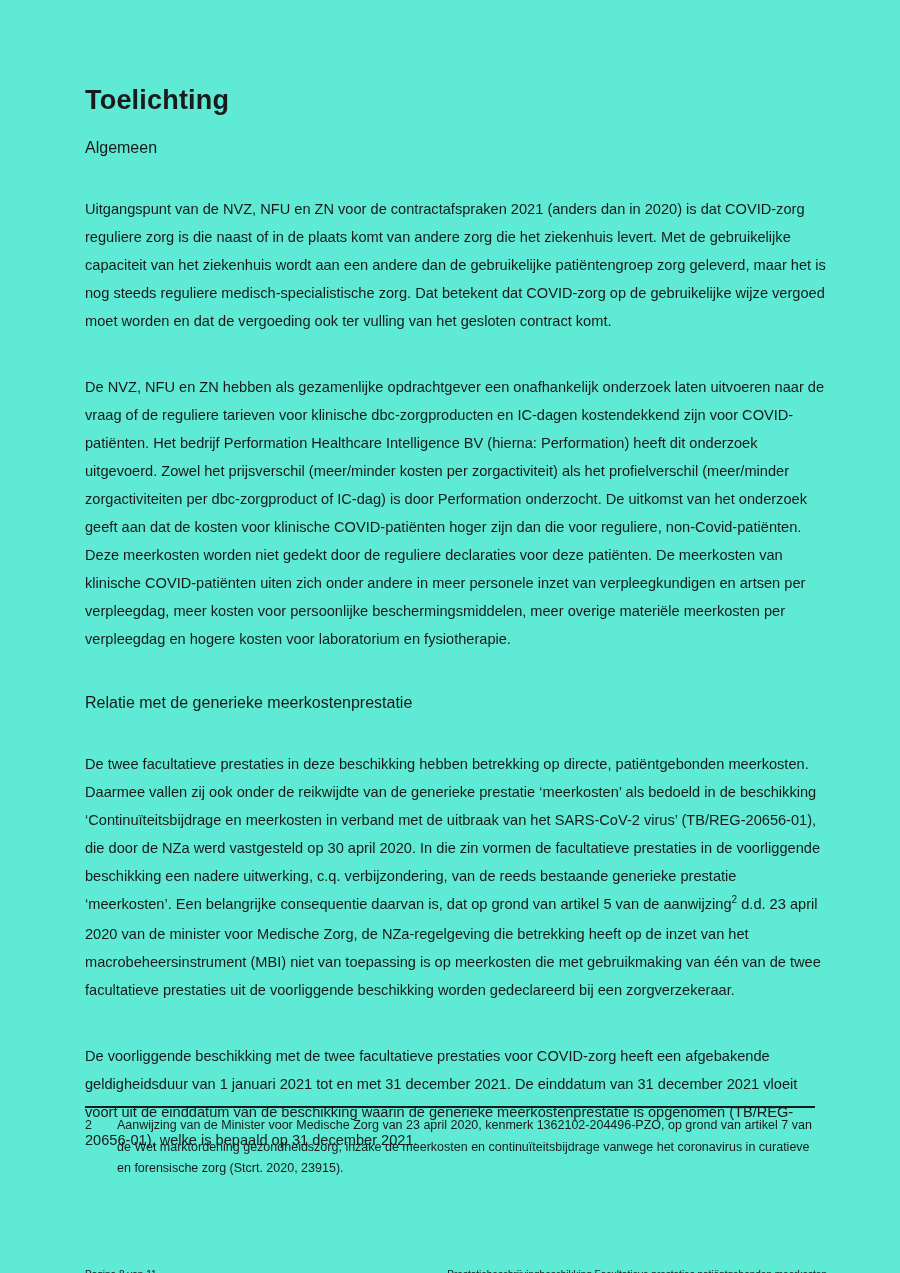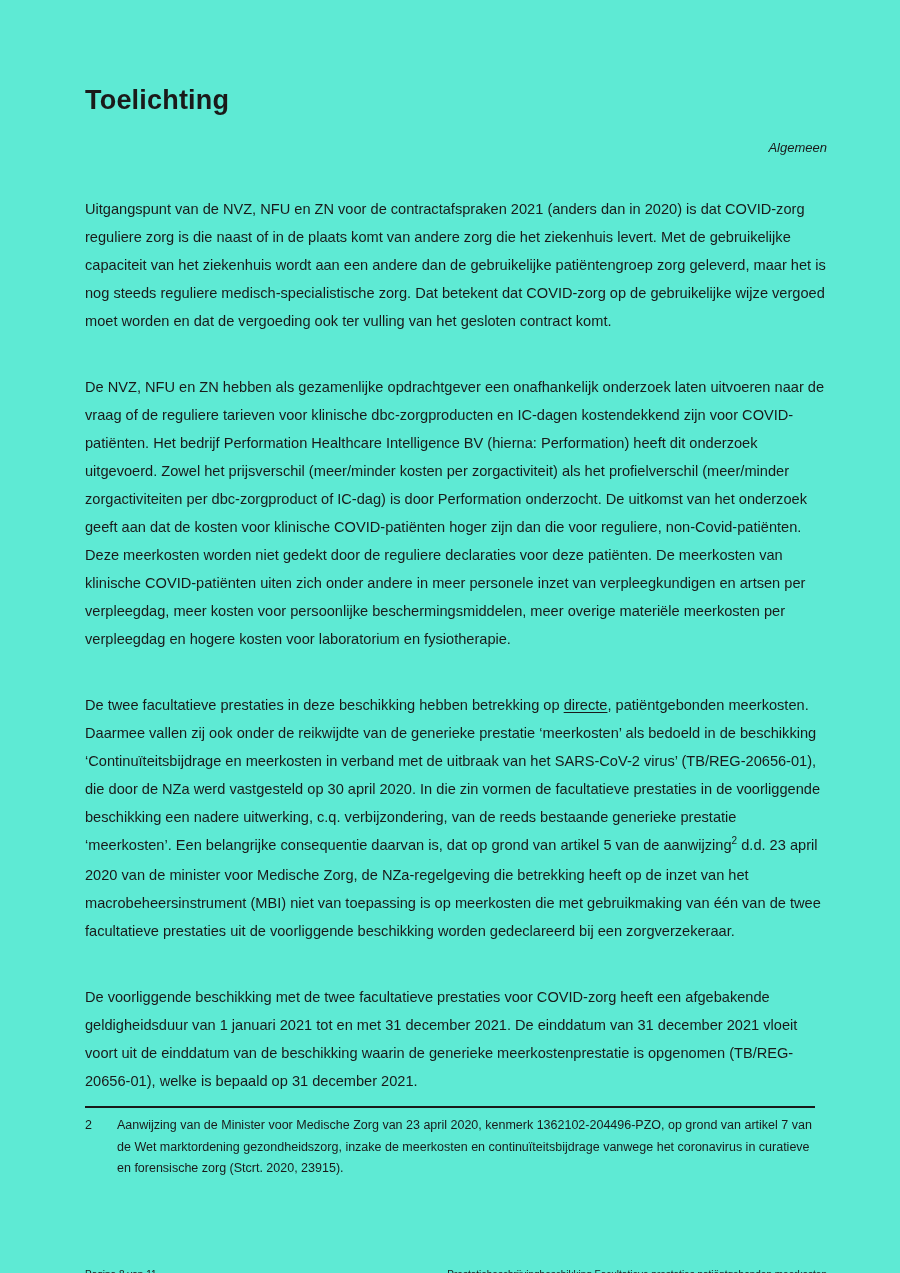--- a/index.html
+++ b/index.html
@@ -19,35 +19,33 @@
     width: 742px;
   }
   .doc-title {
     font-size: 27px;
     font-weight: 700;
     line-height: 32px;
     margin: 0;
     letter-spacing: 0.2px;
   }
   .section-heading {
-    font-size: 13px;
-    font-style: italic;
+    font-size: 16px;
     font-weight: 400;
     line-height: 19px;
     margin: 0;
-    text-align: right;
   }
   .sh-1 { margin-top: 22px; }
   .sh-2 { margin-top: 40px; }
   .body-par {
     font-size: 14.6px;
     line-height: 28px;
     margin: 38px 0 0 0;
   }
-  .u { text-decoration: underline; text-underline-offset: 2px; }
+  .u { text-underline-offset: 2px; }
   .sup { font-size: 10px; position: relative; top: -6px; }
   .footnote {
     position: absolute;
     left: 85px;
     top: 1106px;
     width: 730px;
     border-top: 2px solid #1a1a1a;
     padding-top: 7px;
     font-size: 12.5px;
     line-height: 21.5px;
@@ -77,20 +75,21 @@
   <div class="content">
     <h1 class="doc-title">Toelichting</h1>
 
     <h2 class="section-heading sh-1">Algemeen</h2>
 
     <div>
         <p class="body-par"><span>Uitgangspunt van de NVZ, NFU en ZN voor de contractafspraken 2021 (anders dan in 2020) is dat COVID-zorg reguliere zorg is die naast of in de plaats komt van andere zorg die het ziekenhuis levert. Met de gebruikelijke capaciteit van het ziekenhuis wordt aan een andere dan de gebruikelijke patiëntengroep zorg geleverd, maar het is nog steeds reguliere medisch-specialistische zorg. Dat betekent dat COVID-zorg op de gebruikelijke wijze vergoed moet worden en dat de vergoeding ook ter vulling van het gesloten contract komt.</span></p>
         <p class="body-par"><span>De NVZ, NFU en ZN hebben als gezamenlijke opdrachtgever een onafhankelijk onderzoek laten uitvoeren naar de vraag of de reguliere tarieven voor klinische dbc-zorgproducten en IC-dagen kostendekkend zijn voor COVID-patiënten. Het bedrijf Performation Healthcare Intelligence BV (hierna: Performation) heeft dit onderzoek uitgevoerd. Zowel het prijsverschil (meer/minder kosten per zorgactiviteit) als het profielverschil (meer/minder zorgactiviteiten per dbc-zorgproduct of IC-dag) is door Performation onderzocht. De uitkomst van het onderzoek geeft aan dat de kosten voor klinische COVID-patiënten hoger zijn dan die voor reguliere, non-Covid-patiënten. Deze meerkosten worden niet gedekt door de reguliere declaraties voor deze patiënten. De meerkosten van klinische COVID-patiënten uiten zich onder andere in meer personele inzet van verpleegkundigen en artsen per verpleegdag, meer kosten voor persoonlijke beschermingsmiddelen, meer overige materiële meerkosten per verpleegdag en hogere kosten voor laboratorium en fysiotherapie.</span></p>
       </div>
 
+    <h2 class="section-heading sh-2">Relatie met de generieke meerkostenprestatie</h2>
 
     <div>
         <p class="body-par"><span>De twee facultatieve prestaties in deze beschikking hebben betrekking op </span><span class="u">directe</span><span>, patiëntgebonden meerkosten. Daarmee vallen zij ook onder de reikwijdte van de generieke prestatie ‘meerkosten’ als bedoeld in de beschikking ‘Continuïteitsbijdrage en meerkosten in verband met de uitbraak van het SARS-CoV-2 virus’ (TB/REG-20656-01), die door de NZa werd vastgesteld op 30 april 2020. In die zin vormen de facultatieve prestaties in de voorliggende beschikking een nadere uitwerking, c.q. verbijzondering, van de reeds bestaande generieke prestatie ‘meerkosten’. Een belangrijke consequentie daarvan is, dat op grond van artikel 5 van de aanwijzing</span><span class="sup">2</span><span> d.d. 23 april 2020 van de minister voor Medische Zorg, de NZa-regelgeving die betrekking heeft op de inzet van het macrobeheersinstrument (MBI) niet van toepassing is op meerkosten die met gebruikmaking van één van de twee facultatieve prestaties uit de voorliggende beschikking worden gedeclareerd bij een zorgverzekeraar.</span></p>
         <p class="body-par"><span>De voorliggende beschikking met de twee facultatieve prestaties voor COVID-zorg heeft een afgebakende geldigheidsduur van 1 januari 2021 tot en met 31 december 2021. De einddatum van 31 december 2021 vloeit voort uit de einddatum van de beschikking waarin de generieke meerkostenprestatie is opgenomen (TB/REG-20656-01), welke is bepaald op 31 december 2021.</span></p>
       </div>
   </div>
 
   <div class="footnote">
     <div class="footnote-row">
       <span class="footnote-number">2</span>

